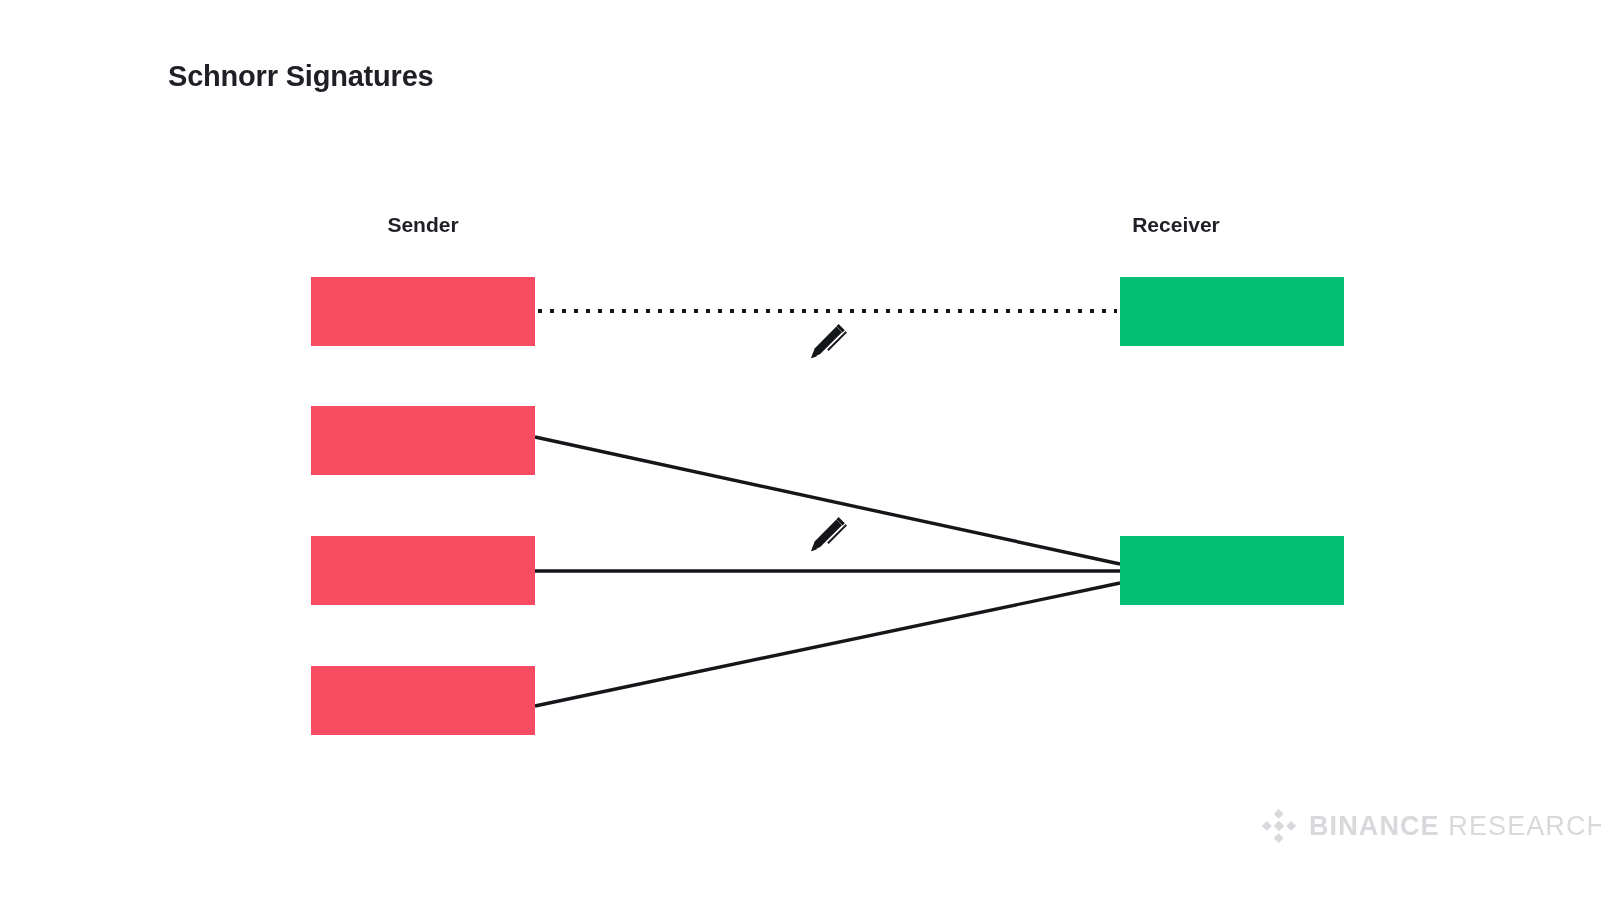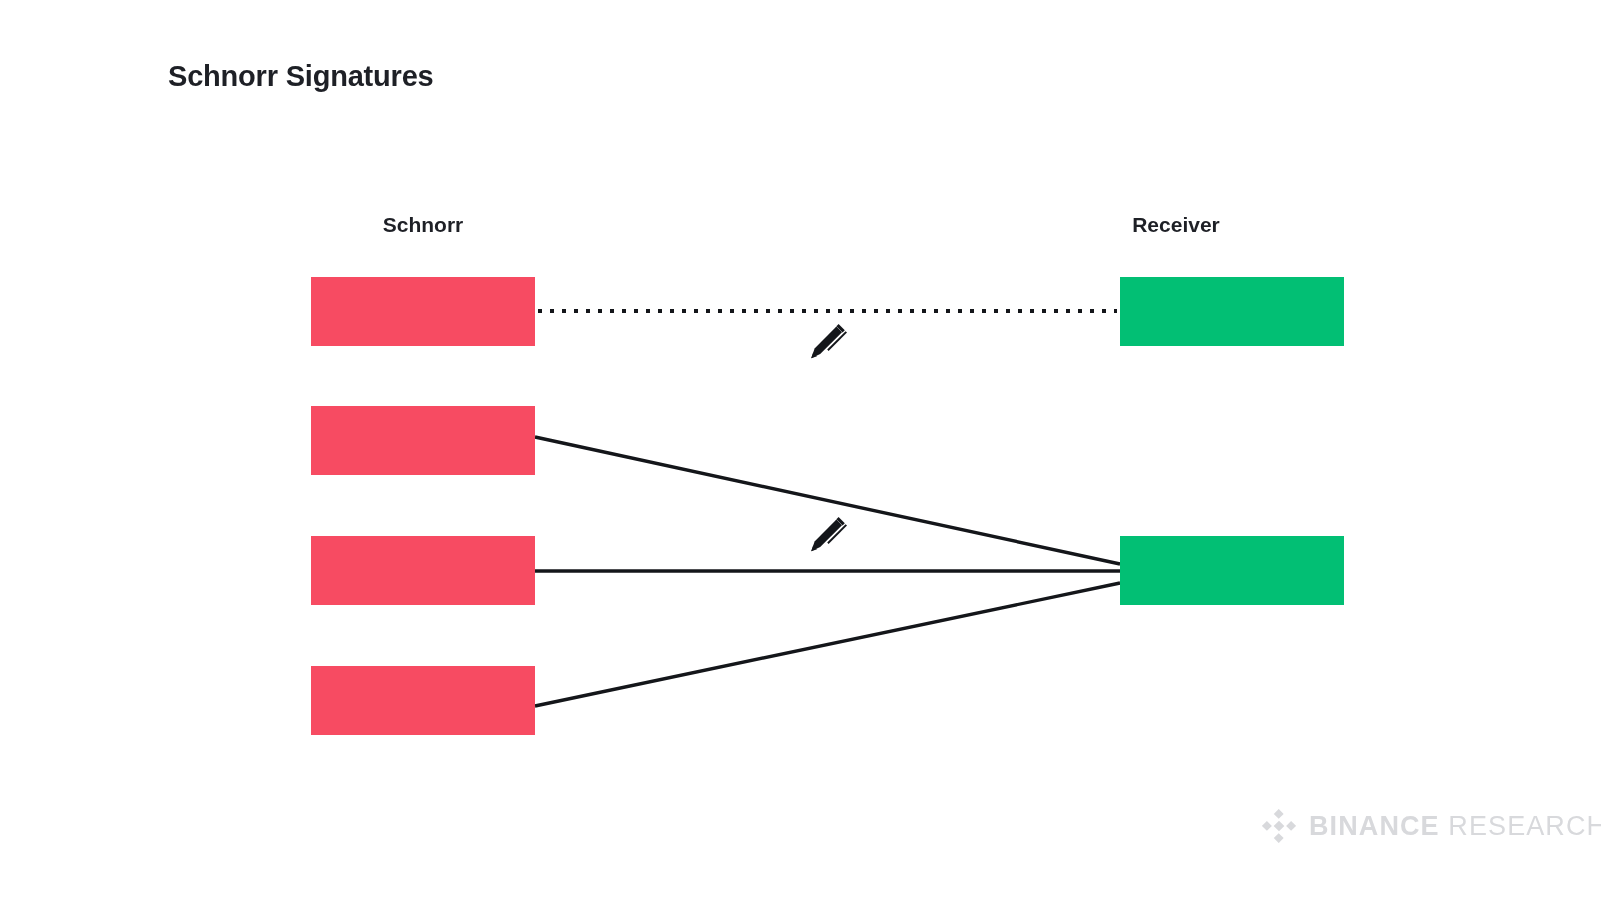--- a/index.html
+++ b/index.html
@@ -92,21 +92,21 @@
   .brand-text .bold { font-weight: 700; }
   .brand-text .light { font-weight: 400; }
 </style>
 </head>
 <body>
 
 <div id="canvas" style="width: 1601px; height: 900px; background: rgb(255, 255, 255); margin-left: 44px;">
 
   <div class="page-title">Schnorr Signatures</div>
 
-  <div class="col-header sender">Schnorr</div>
+  <div class="col-header sender">Sender</div>
   <div class="col-header receiver">Receiver</div>
 
   <svg id="links" viewBox="0 0 1601 900" xmlns="http://www.w3.org/2000/svg">
     <g id="link-group">
         <line x1="494" y1="311" x2="1073" y2="311" stroke="#14161A" stroke-width="4" stroke-linecap="butt" stroke-dasharray="4 8"></line>
         <line x1="491" y1="437" x2="1076" y2="564" stroke="#14161A" stroke-width="3.4" stroke-linecap="butt"></line>
         <line x1="491" y1="571" x2="1076" y2="571" stroke="#14161A" stroke-width="3.4" stroke-linecap="butt"></line>
         <line x1="491" y1="706" x2="1076" y2="583" stroke="#14161A" stroke-width="3.4" stroke-linecap="butt"></line>
       </g>
   </svg>

